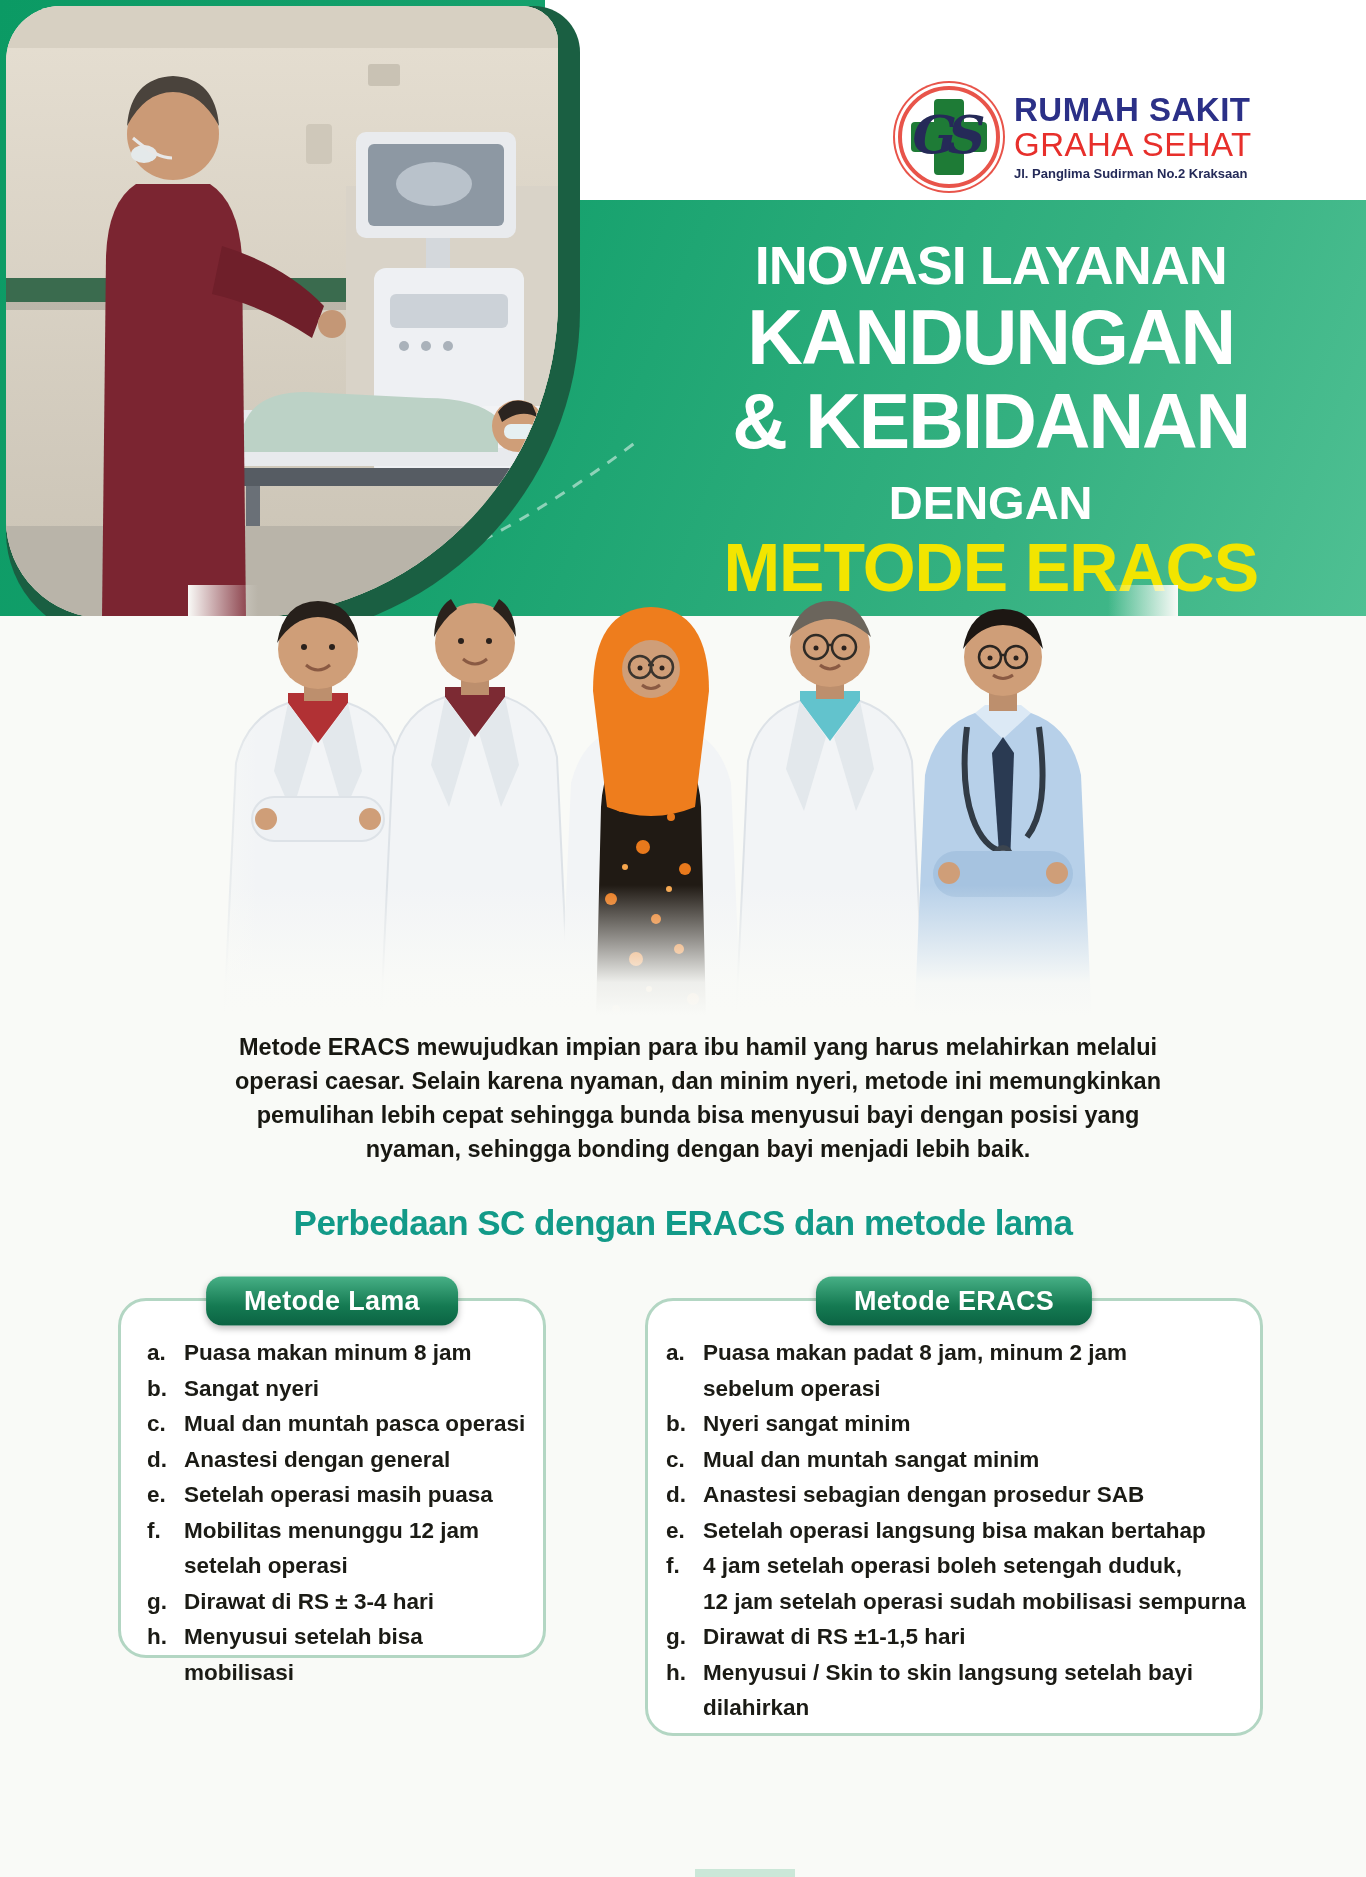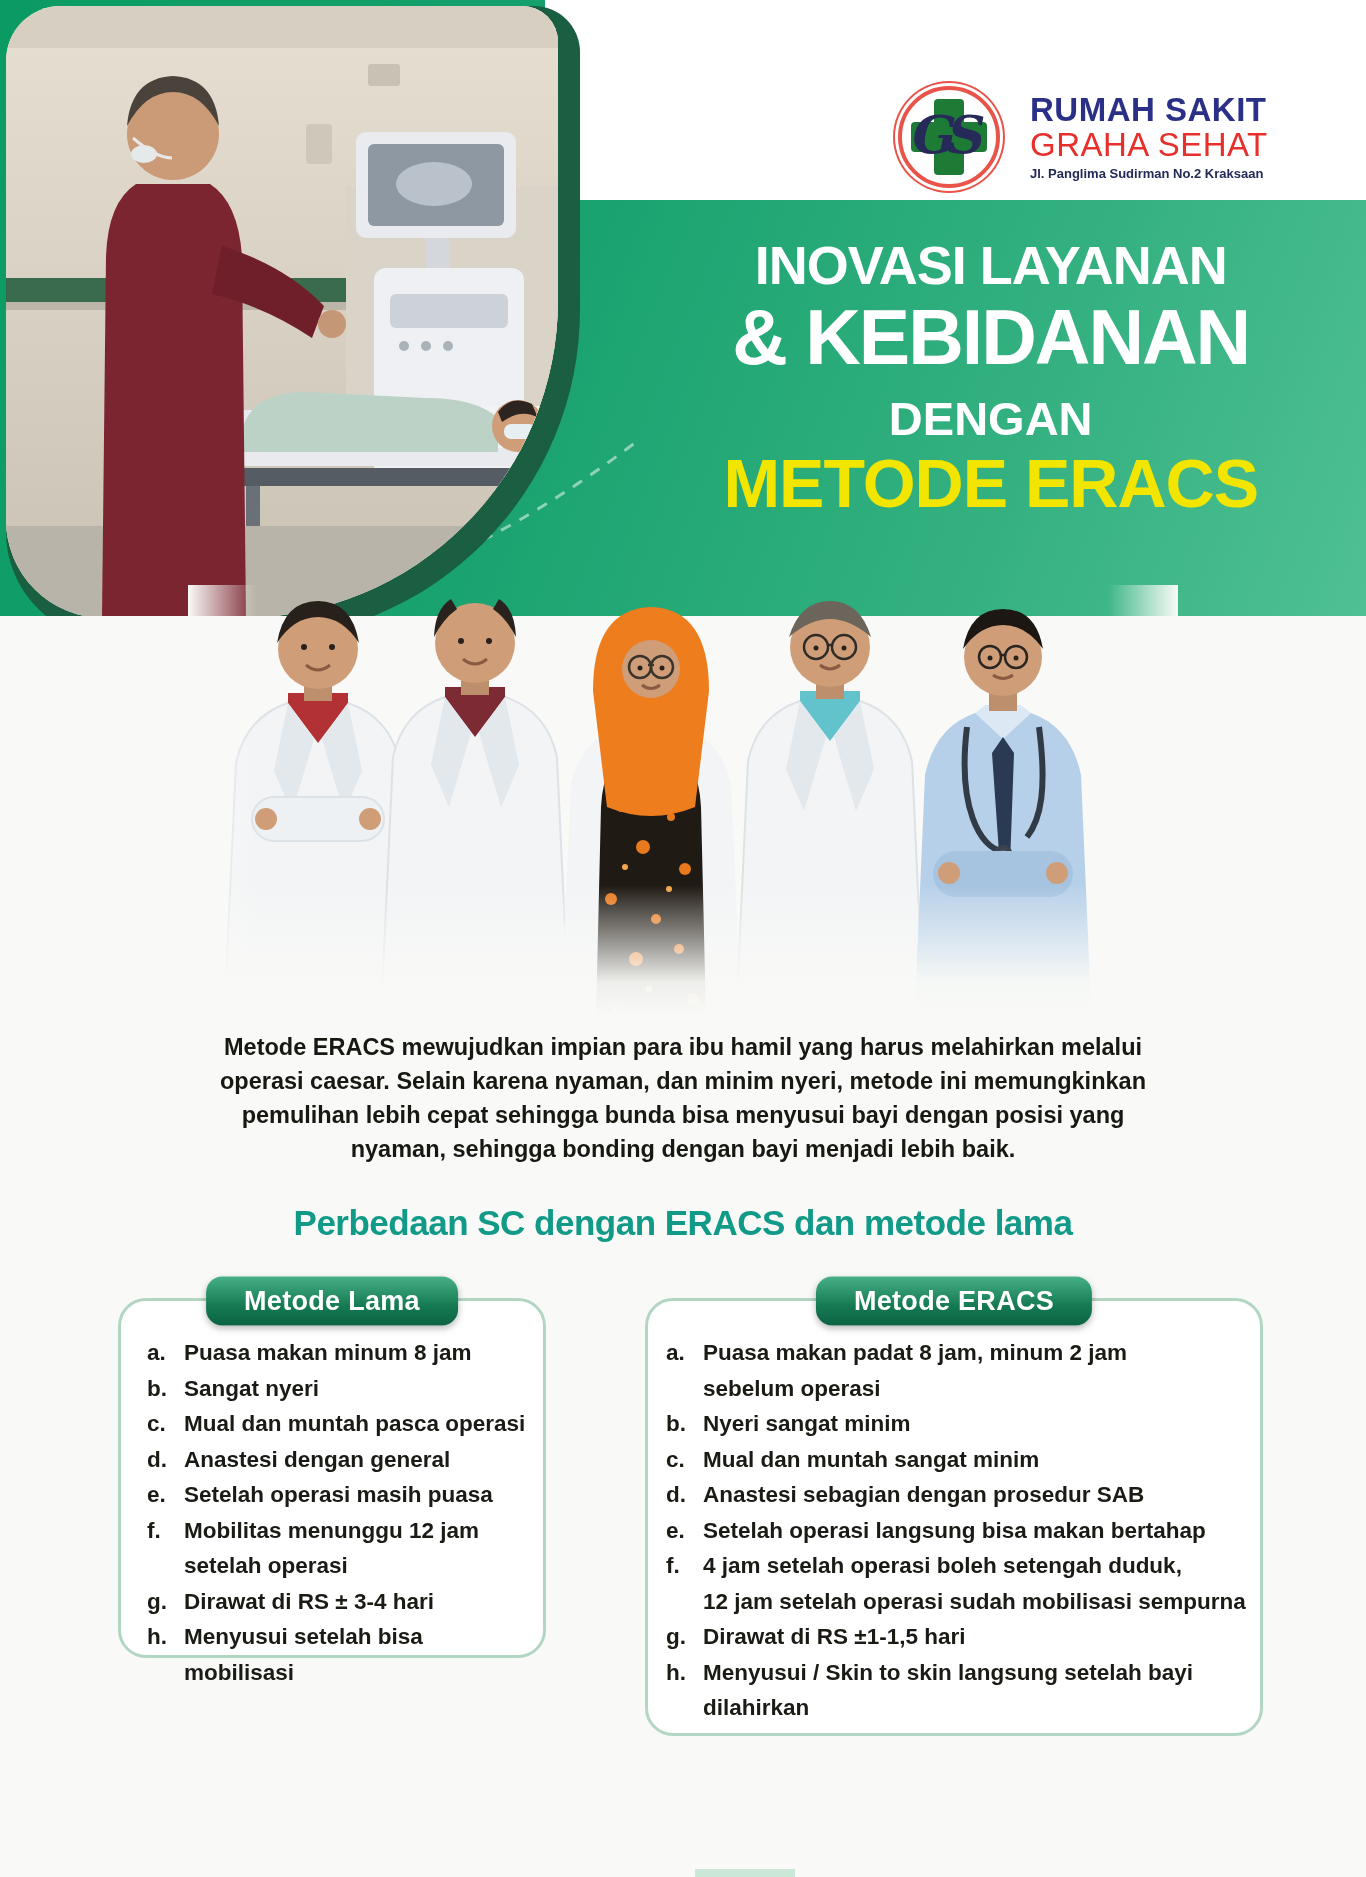--- a/index.html
+++ b/index.html
@@ -16,21 +16,21 @@
     position:absolute; left:0; top:0; width:1366px; height:616px;
     background: linear-gradient(112deg,#0b9a64 0%, #17a26e 40%, #35b181 75%, #4fc093 100%);
     overflow:hidden;
   }
   .hero-corner { position:absolute; left:545px; top:0; width:821px; height:200px; background:#ffffff; z-index:1; }
   .arc { position:absolute; left:0; top:430px; z-index:1; }
   .photo-ring { position:absolute; left:6px; top:6px; width:574px; height:634px; background:#1a5f42; border-radius:58px 46px 330px 108px; z-index:2; }
   .photo { position:absolute; left:6px; top:6px; width:552px; height:612px; border-radius:55px 36px 318px 98px; overflow:hidden; background:#d9d2c5; z-index:3; }
 
   
-  .logo { position:absolute; left:898px; top:86px; display:flex; align-items:center; gap:30px; z-index:4; }
+  .logo { position:absolute; left:898px; top:86px; display:flex; align-items:center; gap:14px; z-index:4; }
   .logo-mark { position:relative; width:102px; height:102px; border-radius:50%; background:#fff; border:4px solid #e8544a; box-shadow:0 0 0 3px #fff, 0 0 0 5px #e8544a; flex:none; }
   .cross-v, .cross-h { position:absolute; left:50%; top:50%; transform:translate(-50%,-50%); background:#1e7b36; border-radius:4px; }
   .cross-v { width:30px; height:76px; }
   .cross-h { width:76px; height:30px; }
   .gs { position:absolute; left:50%; top:50%; transform:translate(-50%,-54%); font-family:"DejaVu Serif", serif; font-style:italic; font-weight:bold; font-size:52px; color:#252a58; letter-spacing:-9px; padding-right:9px; }
   .logo-line1 { font-size:33px; font-weight:bold; color:#2b3087; line-height:1.05; letter-spacing:0.5px; }
   .logo-line2 { font-size:33px; font-weight:normal; color:#e72f2b; line-height:1.05; letter-spacing:0.5px; }
   .logo-tagline { font-size:13px; font-weight:bold; color:#242a58; margin-top:3px; }
 
   
@@ -38,21 +38,21 @@
   .t1 { font-size:54px; letter-spacing:-1px; }
   .t2 { font-size:77px; letter-spacing:-2px; margin-top:7px; }
   .t3 { font-size:47px; margin-top:19px; }
   .t4 { font-size:68px; letter-spacing:-1px; margin-top:7px; color:#f2e500; }
 
   
   .doctors { position:absolute; left:188px; top:585px; z-index:5; }
 
   
   .intro {
-    position:absolute; top:1030px; left:203px; width:960px;
+    position:absolute; top:1030px; left:218px; width:960px;
     font-size:23.5px; font-weight:bold; color:#181812; line-height:1.45; text-align:center;
   }
   .cmp-heading {
     position:absolute; top:1203px; left:0; width:100%;
     text-align:center; font-size:35px; font-weight:bold; color:#129a88; letter-spacing:-0.5px;
   }
   .box { position:absolute; background:#ffffff; border:3px solid #b3d6c3; border-radius:28px; }
   .box-old   { left:118px; top:1298px; width:428px; height:360px; }
   .box-eracs { left:645px; top:1298px; width:618px; height:438px; }
   .badge {
@@ -146,20 +146,21 @@
       </div>
       <div class="logo-text">
         <div class="logo-line1">RUMAH SAKIT</div>
         <div class="logo-line2">GRAHA SEHAT</div>
         <div class="logo-tagline">Jl. Panglima Sudirman No.2 Kraksaan</div>
       </div>
     </div>
 
     <div class="hero-title">
       <div class="t1">INOVASI LAYANAN</div>
+      <div class="t2">KANDUNGAN</div>
       <div class="t2">&amp; KEBIDANAN</div>
       <div class="t3">DENGAN</div>
       <div class="t4">METODE ERACS</div>
     </div>
   </header>
 
   <svg class="doctors" width="990" height="430" viewBox="0 0 990 430">
     <defs>
       <linearGradient id="fadeB" x1="0" y1="0" x2="0" y2="1">
         <stop offset="0" stop-color="#f9faf7" stop-opacity="0"></stop>

